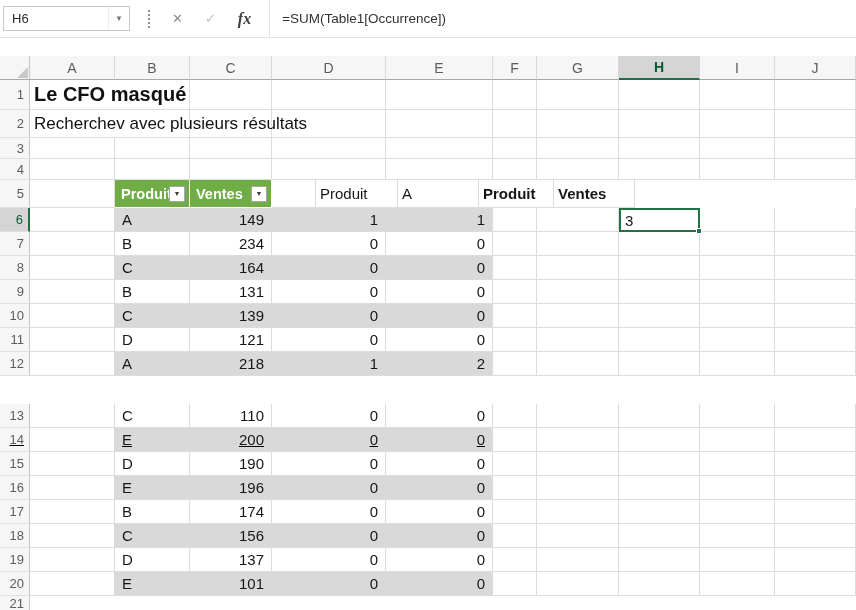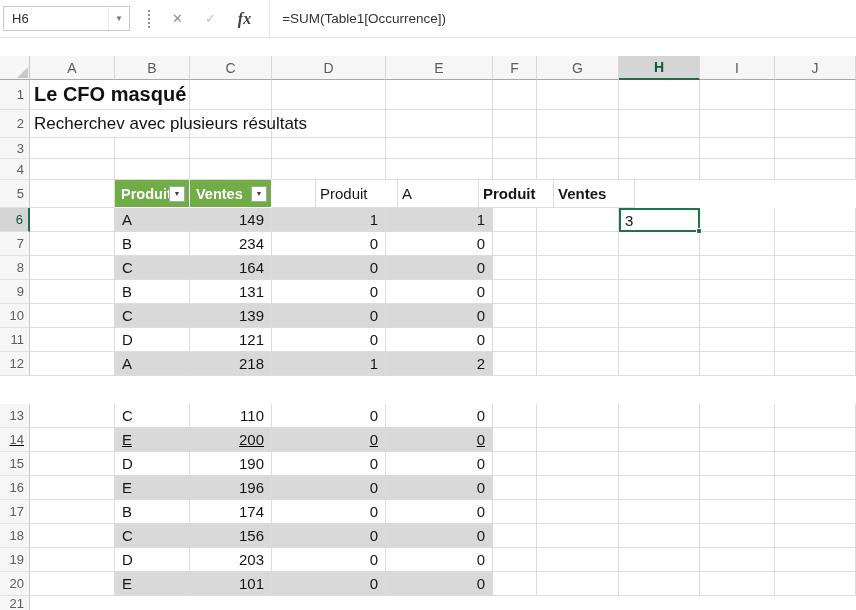--- a/index.html
+++ b/index.html
@@ -434,21 +434,21 @@
         <div class="cell" style="width: 75px;"></div>
         <div class="cell" style="width: 81px;"></div>
       </div>
       <div class="sheet-row" style="height: 24px;">
         <div class="rn">19</div>
         <div class="cell" style="width: 85px;"></div>
         <div class="cell prodcell" style="width: 75px;">
           <span class="cell-text">D</span>
         </div>
         <div class="cell numcell" style="width: 82px;">
-          <span class="cell-text">203</span>
+          <span class="cell-text">137</span>
         </div>
         <div class="cell numcell" style="width: 114px;">
           <span class="cell-text">0</span>
         </div>
         <div class="cell numcell" style="width: 107px;">
           <span class="cell-text">0</span>
         </div>
         <div class="cell" style="width: 44px;"></div>
         <div class="cell" style="width: 82px;"></div>
         <div class="cell" style="width: 81px;"></div>

